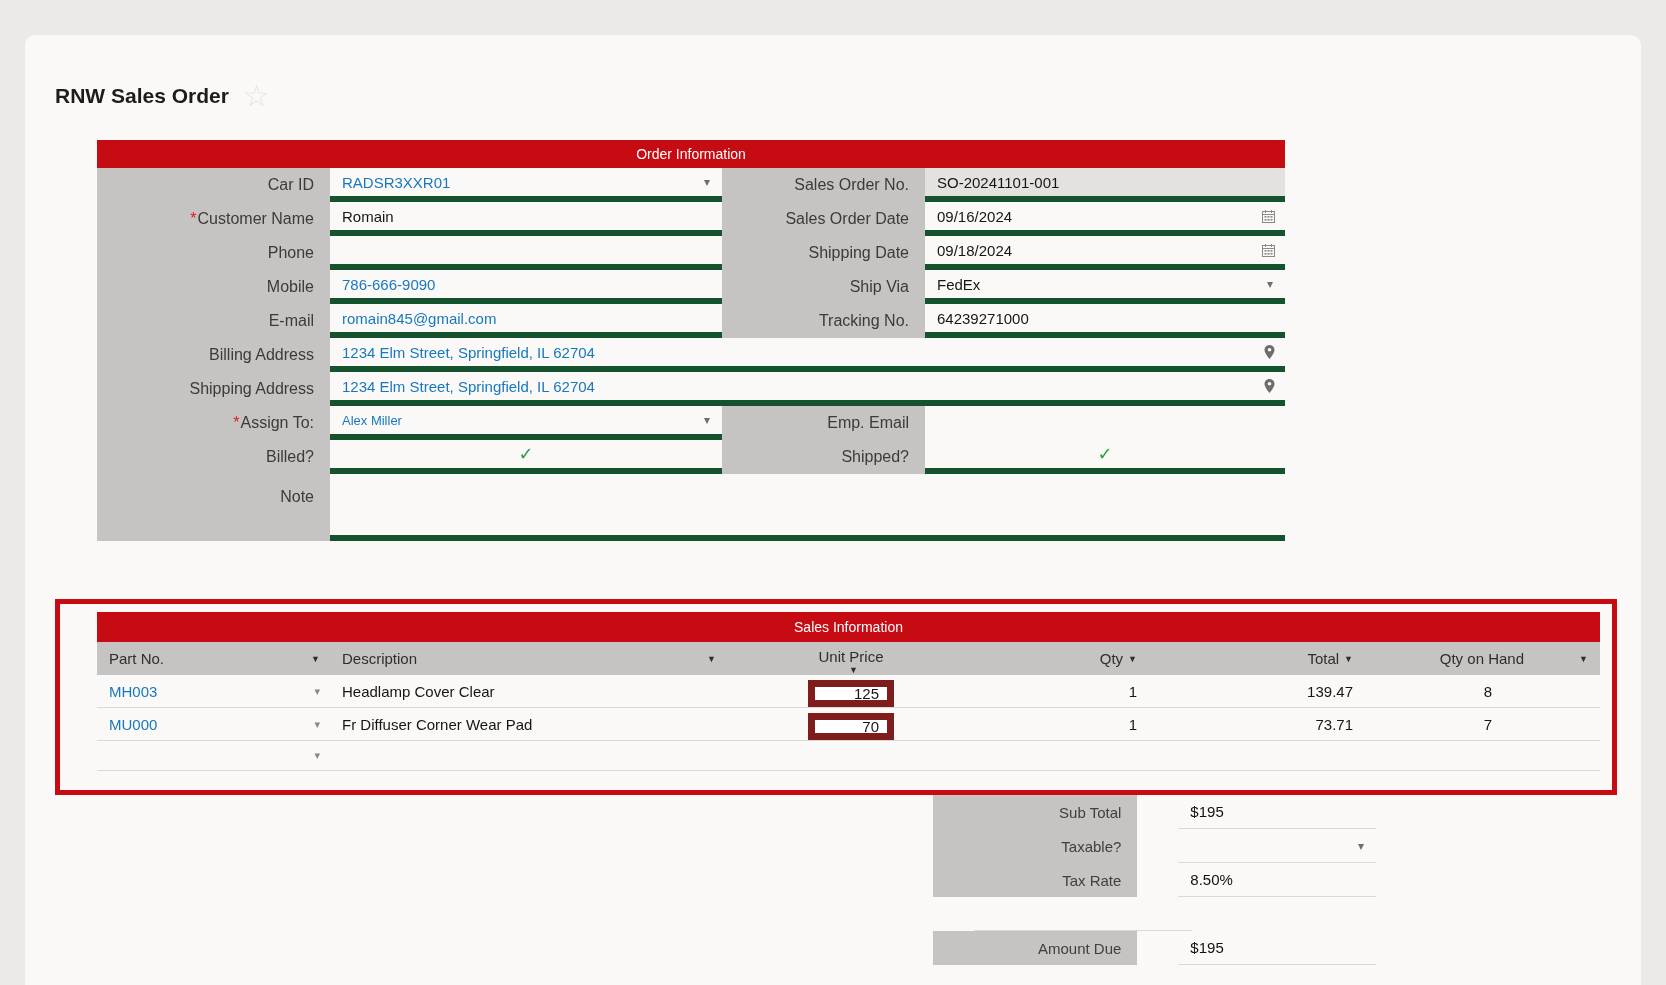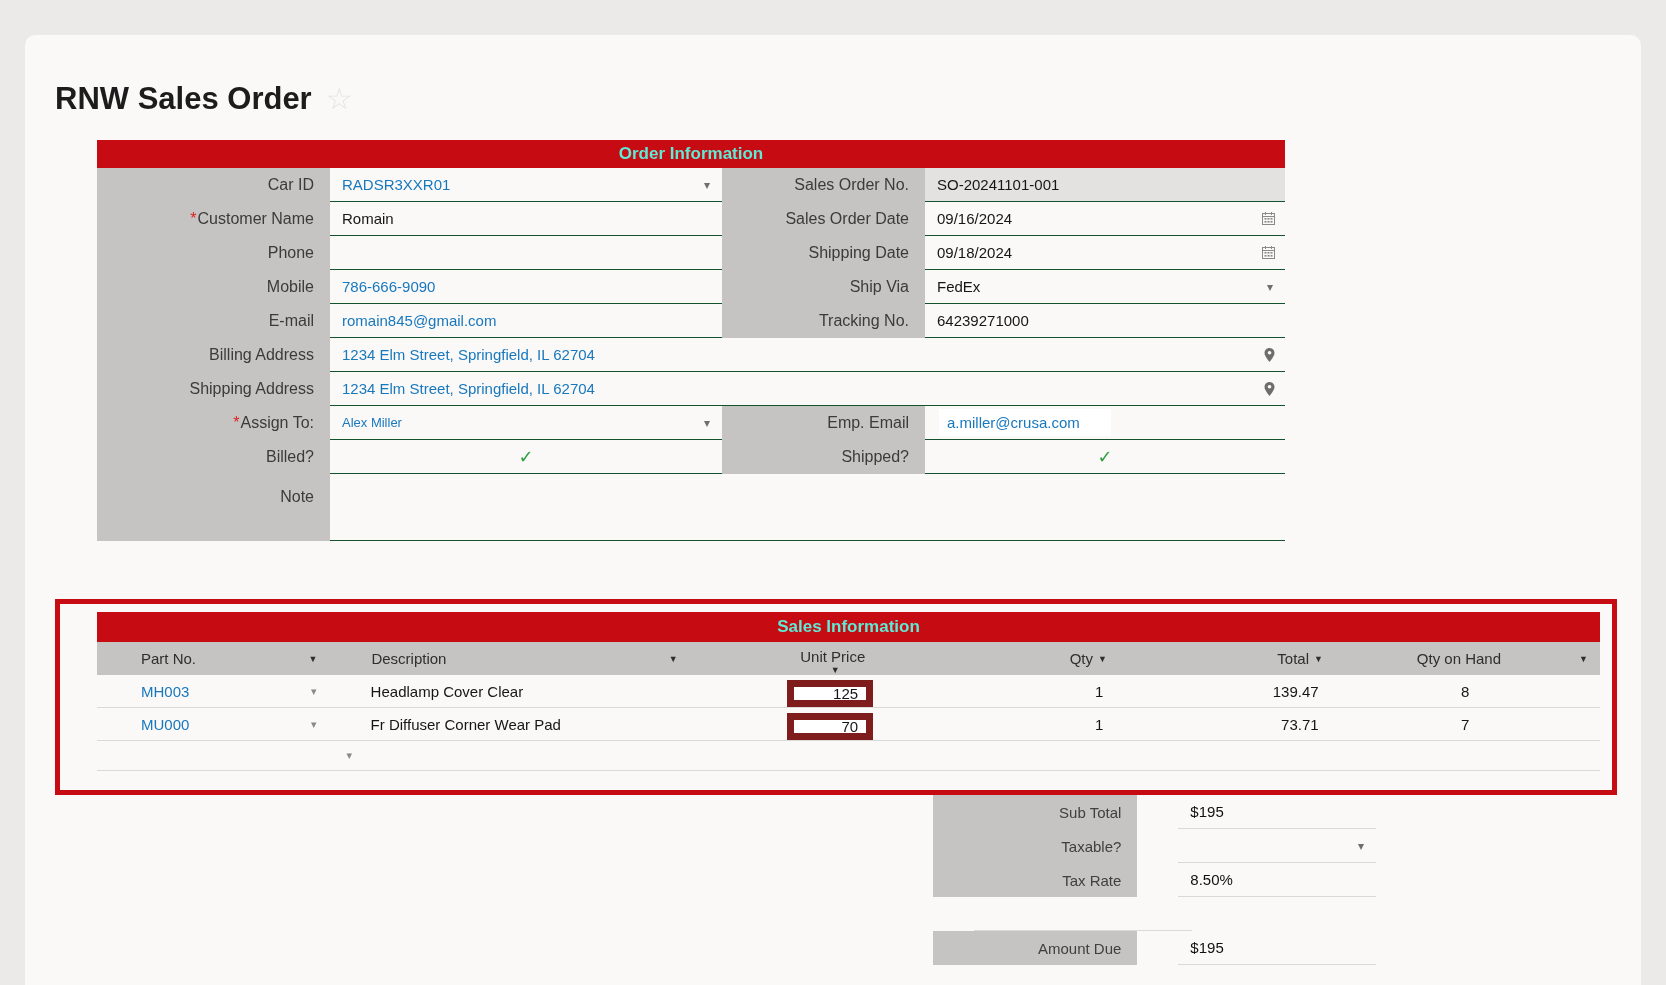--- a/index.html
+++ b/index.html
@@ -4,38 +4,38 @@
 <style>
   * { margin:0; padding:0; box-sizing:border-box; }
   html,body { width:1666px; height:985px; overflow:hidden; }
   body { font-family:"Liberation Sans","DejaVu Sans",sans-serif; background:#eceae8; }
   .page { position:relative; width:1666px; height:985px; background:#eceae8; }
   .card { position:absolute; left:25px; top:35px; width:1616px; height:950px;
           background:#faf9f8; border-radius:10px 10px 0 0; }
 
   
   .title-wrap { position:absolute; left:30px; top:46px; display:flex; align-items:center; gap:14px; }
-  .page-title { font-size:31px; font-weight:600; color:#1c1c1c; }
+  .page-title { font-size:21px; font-weight:600; color:#1c1c1c; }
   .fav-star { font-size:30px; color:#e6e4e1; line-height:1; cursor:pointer; }
 
   
-  .red-bar { background:#c70b12; color:#5eead4; font-weight:700; font-size:17px;
+  .red-bar { background:#c70b12; color:#ffffff; font-weight:400; font-size:14px;
              display:flex; align-items:center; justify-content:center; }
 
   
   .order-section { position:absolute; left:72px; top:105px; width:1188px; }
   .order-section .red-bar { height:28px; }
   .oi-row { display:flex; height:34px; }
   .oi-row.note-row { height:67px; }
   .lbl { background:#c5c4c3; display:flex; align-items:center; justify-content:flex-end;
          padding-right:16px; font-size:16px; color:#3c3b3a; white-space:nowrap; }
   .lbl-1 { width:233px; }
   .lbl-2 { width:203px; }
   .val { display:flex; align-items:center; padding-left:12px; font-size:15px; color:#161616;
-         border-bottom:1px solid #14532d; position:relative; background:transparent; }
+         border-bottom:6px solid #14532d; position:relative; background:transparent; }
   .val-1 { width:392px; }
   .val-2 { width:360px; }
   .val-full { width:955px; }
   .blue { color:#1878be; }
   .readonly { background:#e3e2e0; }
   .req { color:#e02020; margin-right:1px; }
   .fld-caret { margin-left:auto; margin-right:12px; color:#6f6e6d; font-size:12px; cursor:pointer; }
   .icon-right { margin-left:auto; margin-right:10px; display:flex; align-items:center; cursor:pointer; }
   .check-cell { justify-content:center; padding-left:0; color:#2f9e3f; font-size:18px; font-weight:700; }
   .emp-box { background:#ffffff; height:27px; min-width:172px; display:flex; align-items:center;
@@ -44,21 +44,21 @@
   .note-cell { align-items:flex-start; padding-top:8px; }
 
   
   .sales-frame { position:absolute; left:30px; top:564px; width:1562px; height:196px;
                  border:5px solid #c70b12; }
   .sales-table { position:absolute; left:37px; top:8px; width:1503px; }
   .sales-table .red-bar { height:30px; }
   .si-head { display:flex; height:33px; background:#c5c4c3; font-size:15px; color:#2f2e2d; }
   .si-row  { display:flex; height:33px; border-bottom:1px solid #dbd9d7; font-size:15px; color:#161616; }
   .si-row.empty { height:30px; }
-  .hc, .rc { display:flex; align-items:center;margin-left:32px; }
+  .hc, .rc { display:flex; align-items:center; }
   .c-part  { width:233px; padding-left:12px; justify-content:space-between; }
   .c-desc  { width:444px; padding-left:12px; justify-content:space-between; }
   .c-price { width:160px; justify-content:flex-end; padding-right:6px;flex-direction:column; }
   .c-qty   { width:215px; justify-content:flex-end; padding-right:12px; }
   .c-total { width:216px; justify-content:flex-end; padding-right:12px; }
   .c-qoh   { width:165px; justify-content:flex-end; padding-right:6px; }
   .c-qoh-v { width:165px; justify-content:flex-end; padding-right:38px; }
   .c-end   { width:70px; justify-content:flex-end; padding-right:12px; }
   .sort-caret { font-size:9px; color:#2f2e2d; margin-left:5px; padding-right:10px; cursor:pointer; }
   .sort-caret.tight { padding-right:0; }
@@ -210,25 +210,20 @@
       <div class="oi-row">
         <div class="lbl lbl-1">
           <span class="req">*</span>
             <span>Assign To:</span>
         </div>
         <div class="val val-1">
           <span class="blue small-val">Alex Miller</span>
           <span class="fld-caret">▾</span>
         </div>
         <div class="lbl lbl-2">Emp. Email</div>
-        <div class="val val-2">
-          <span class="emp-box">
-            <span class="blue">a.miller@crusa.com</span>
-          </span>
-        </div>
       </div>
 
       <div class="oi-row">
         <div class="lbl lbl-1">Billed?</div>
         <div class="val val-1 check-cell">
           <span>✓</span>
         </div>
         <div class="lbl lbl-2">Shipped?</div>
         <div class="val val-2 check-cell">
           <span>✓</span>

